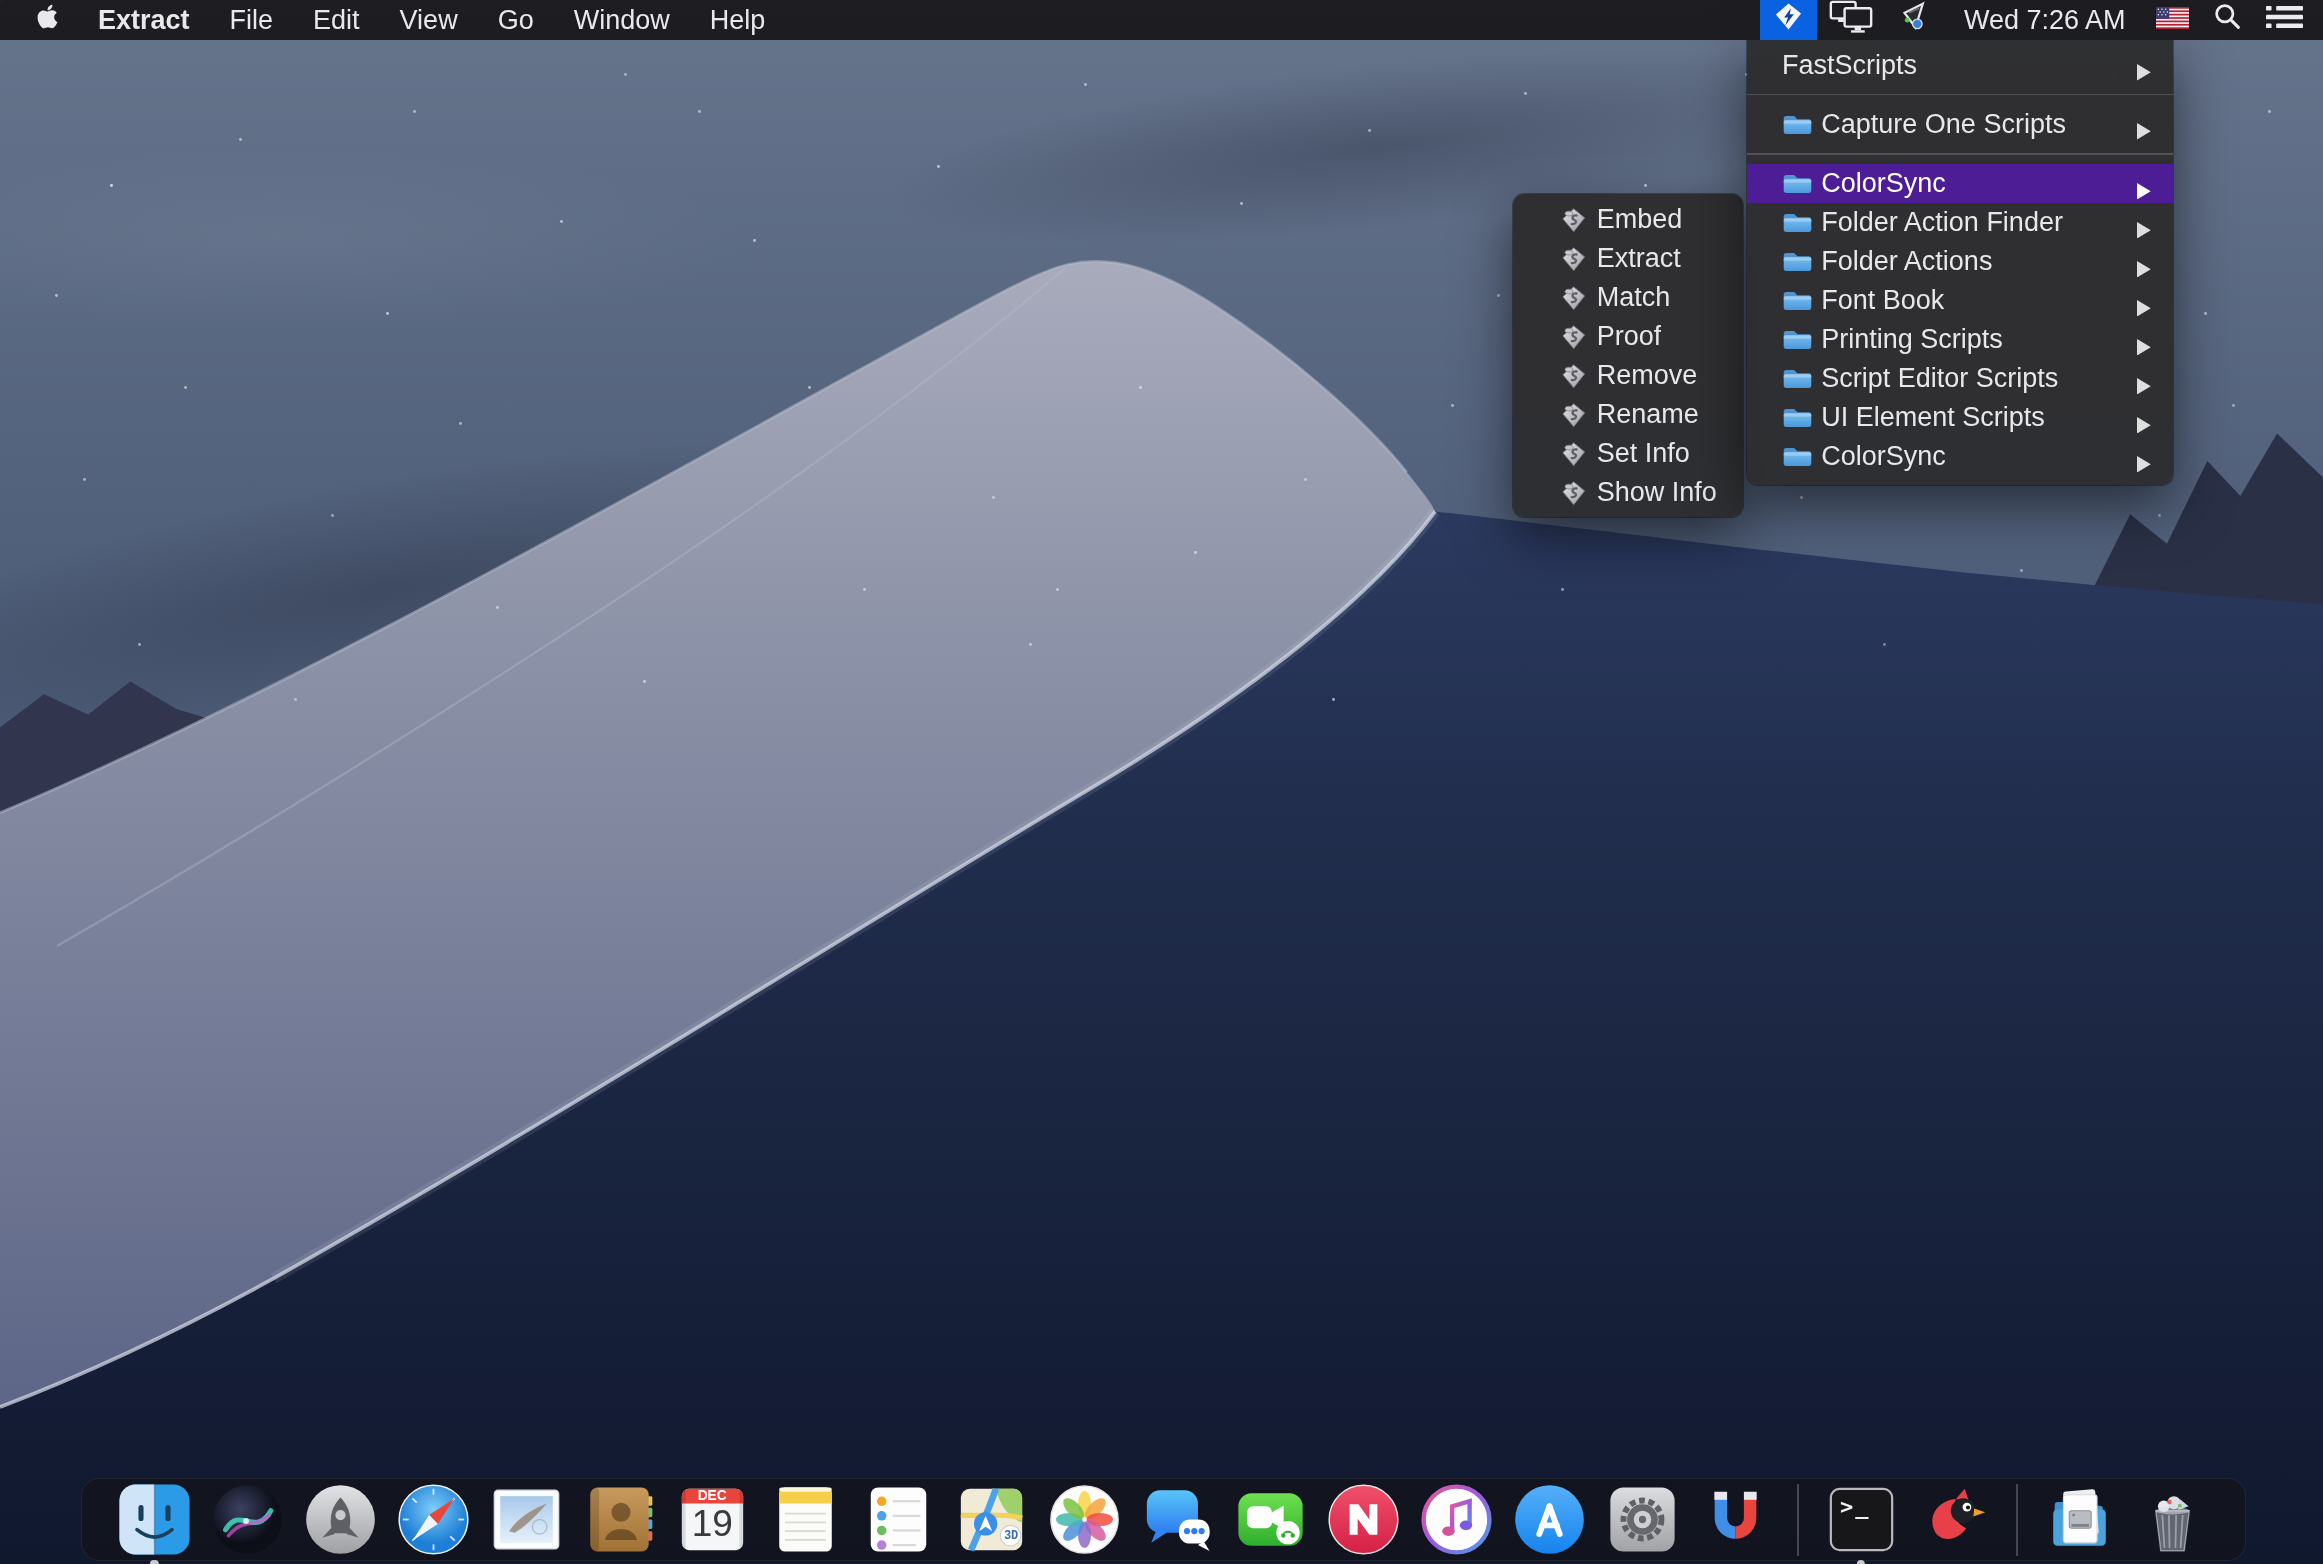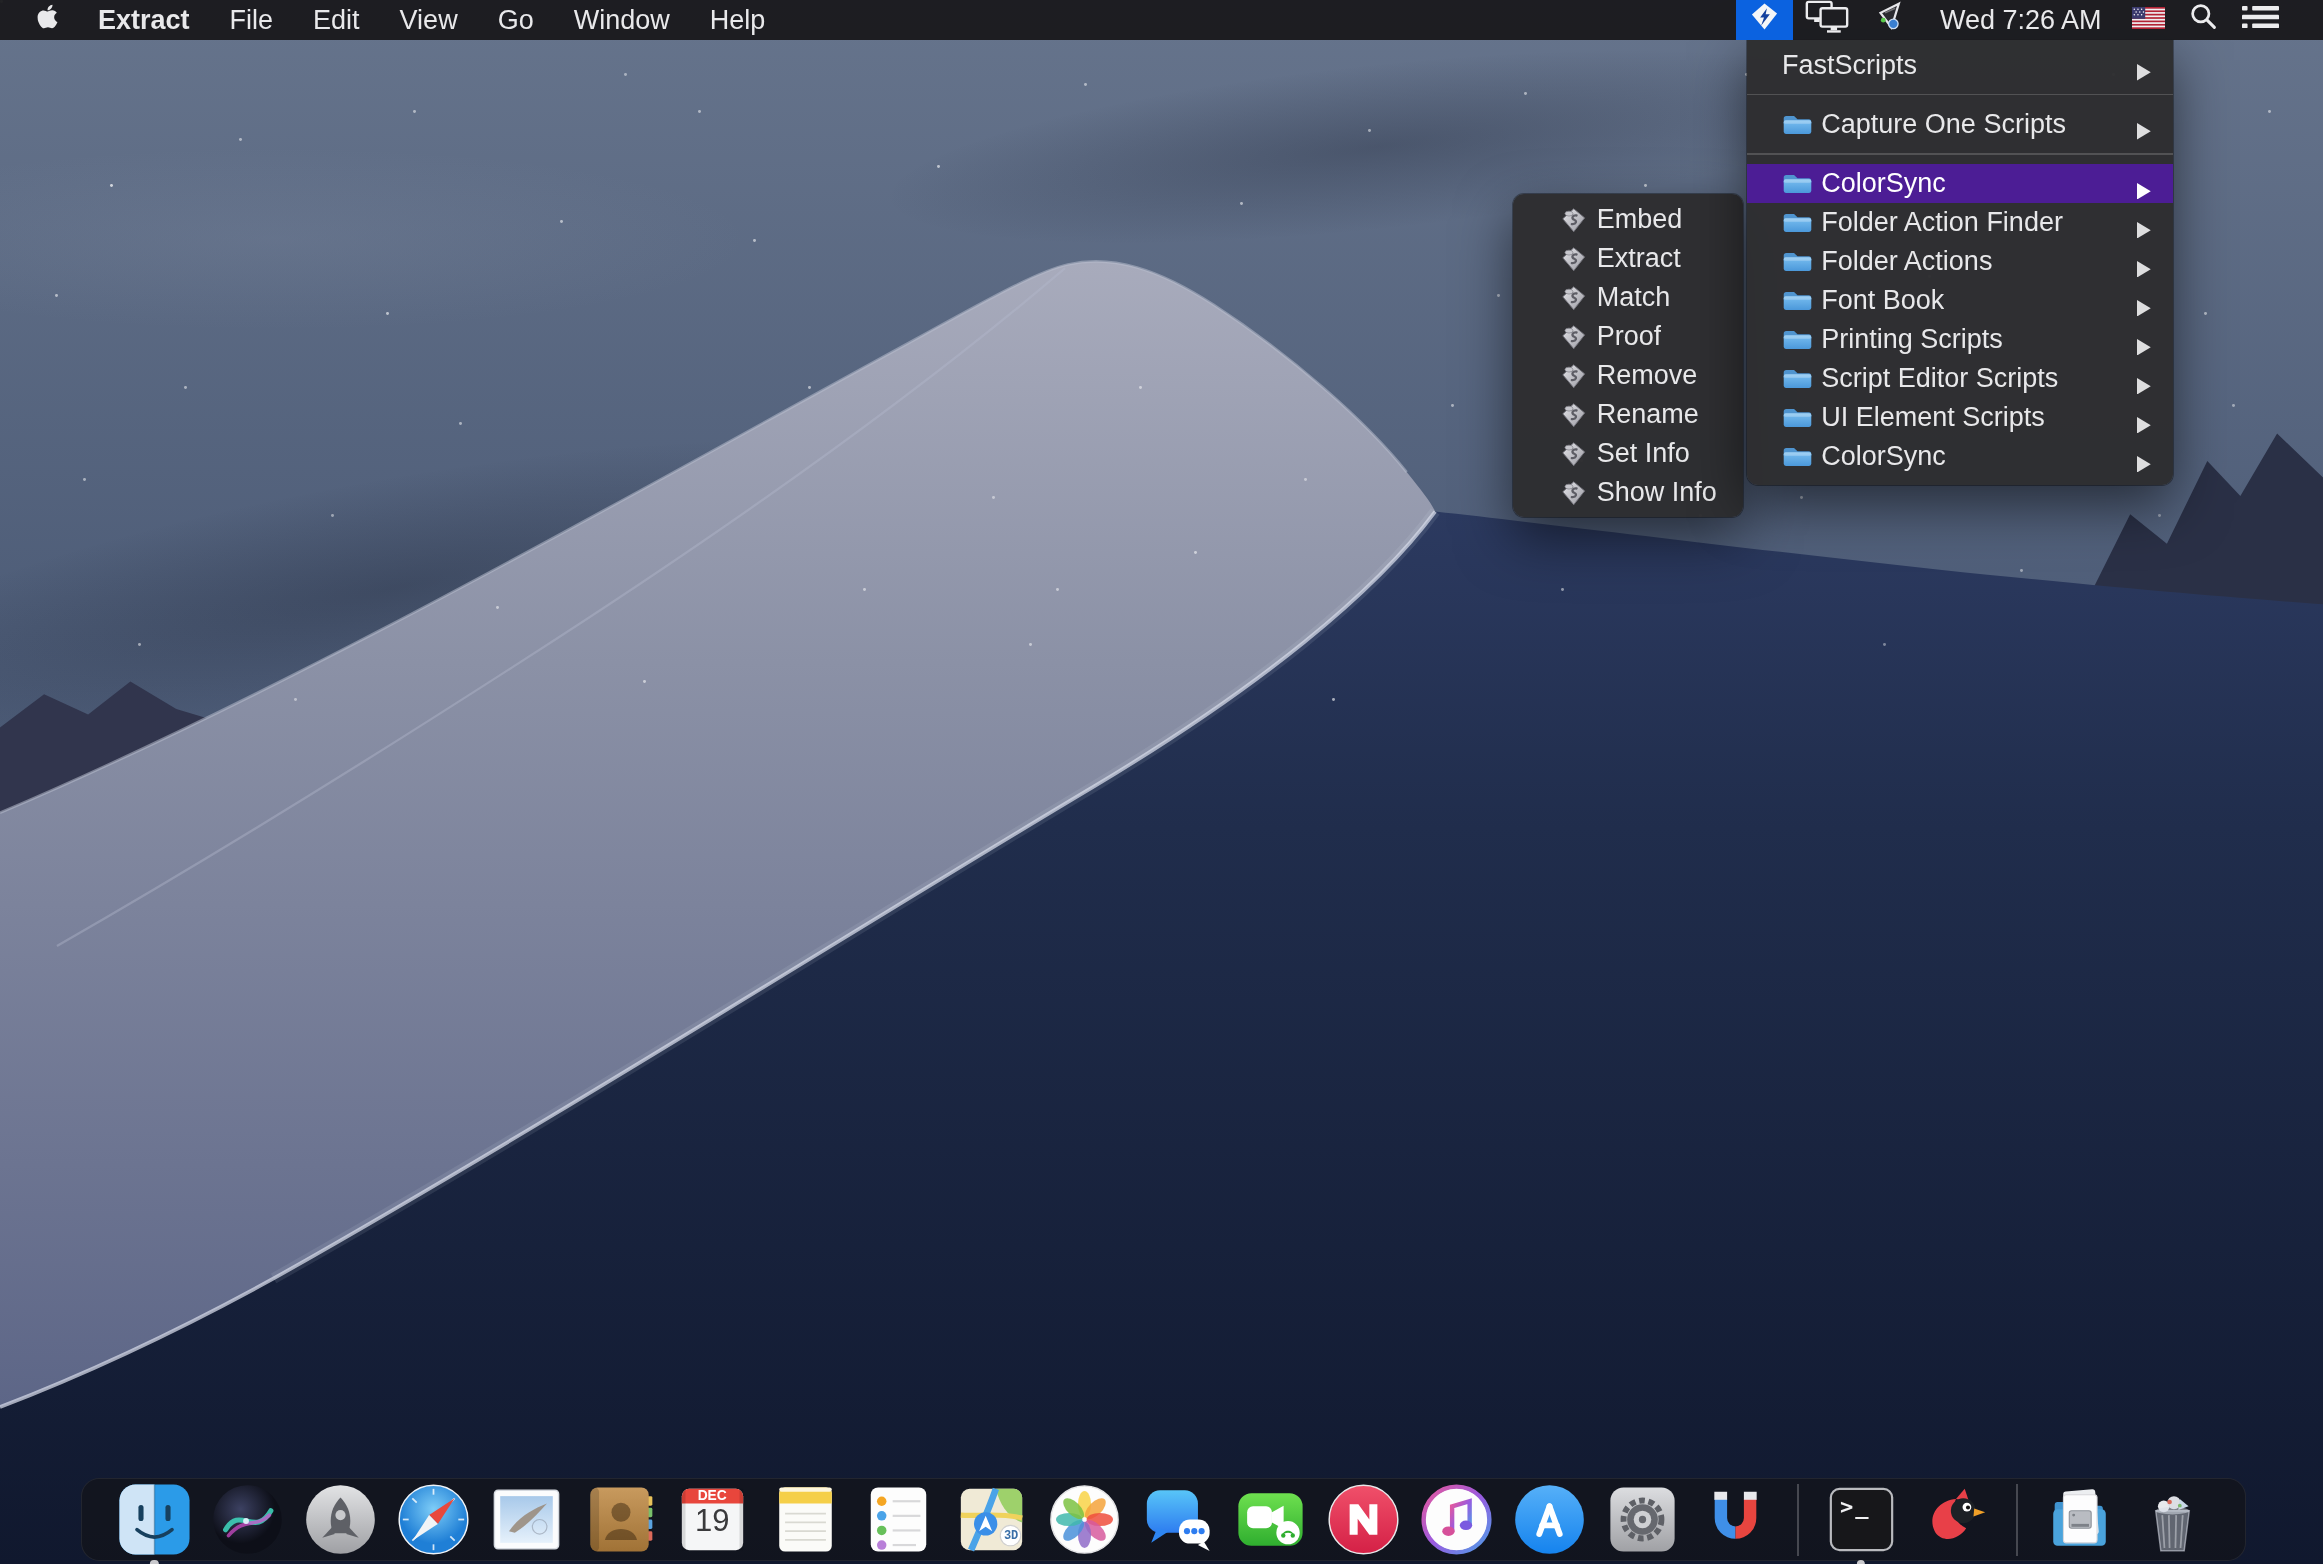--- a/index.html
+++ b/index.html
@@ -42,21 +42,21 @@
   }
   
   .menubar{
     position:absolute;left:0;top:0;right:0;height:40px;z-index:50;
     background:rgba(26,26,29,.96);display:flex;align-items:center;
     color:#e9e9eb;font-size:27px;
   }
   .apple-wrap{padding:0 20px 0 37px;display:flex;align-items:center;height:100%;}
   .mb-item{padding:0 20px;height:100%;display:flex;align-items:center;}
   .mb-item.bold{font-weight:bold;}
-  .mb-status{margin-left:auto;display:flex;align-items:center;height:100%;padding-right:32px;}
+  .mb-status{margin-left:auto;display:flex;align-items:center;height:100%;padding-right:8px;}
   .fs-box{width:57px;height:40px;display:flex;align-items:center;justify-content:center;}
   .fs-box.active{background:#0b62e0;}
   .st-icn{height:40px;display:flex;align-items:center;justify-content:center;padding:0 12px;}
   .clock{padding:0 18.4px;white-space:nowrap;}
   
   .menu-panel{
     position:absolute;left:1747px;top:40px;width:426px;z-index:40;
     background:rgba(45,45,48,.97);border-radius:0 0 11px 11px;
     padding:5.5px 0 9.2px;color:#e8e8ea;font-size:27px;
     box-shadow:0 20px 55px rgba(0,0,0,.55), 0 0 0 0.9px rgba(0,0,0,.35);
@@ -88,21 +88,21 @@
   .dock-item{width:73px;height:73px;position:relative;flex:0 0 auto;}
   .dock-item svg{width:73px;height:73px;display:block;}
   .dock-sep{width:1.8px;height:72px;background:rgba(255,255,255,.22);margin:0 5.5px;flex:0 0 auto;}
   .running-dot{position:absolute;left:50%;bottom:-12px;width:8.3px;height:8.3px;border-radius:50%;
     background:#c9c9cd;transform:translateX(-50%);}
   .term-prompt{position:absolute;top:11px;left:15.6px;
     font:bold 22px "DejaVu Sans Mono", monospace;color:#f0f0f2;letter-spacing:1.8px;}
   .cal-month{position:absolute;top:4.6px;left:0;width:73px;text-align:center;
     font-size:13.8px;font-weight:bold;color:#ffffff;}
   .cal-day{position:absolute;top:20px;left:0;width:73px;text-align:center;
-    font-size:31px;color:#3a3a3c;}
+    font-size:37px;color:#3a3a3c;}
   .maps-3d{position:absolute;right:4.6px;bottom:13px;width:24px;text-align:center;
     font-size:12px;font-weight:bold;color:#3a6fa8;font-family:Liberation Mono, monospace;}
   .hidden-defs{position:absolute;width:0;height:0;overflow:hidden;}
 </style>
 </head>
 <body>
 
 <svg class="hidden-defs" aria-hidden="true">
   <defs>
     <linearGradient id="folderG" x1="0" y1="0" x2="0" y2="1">

